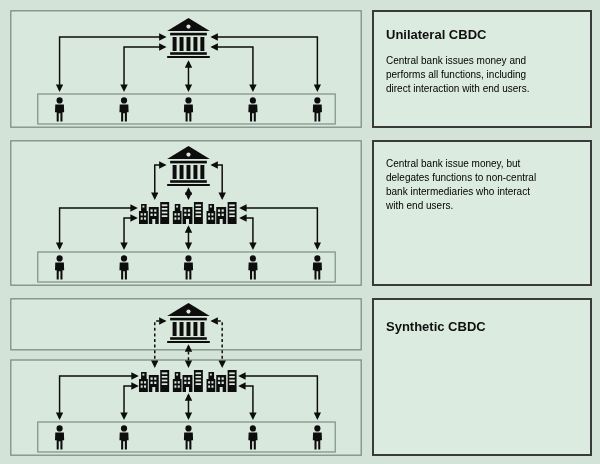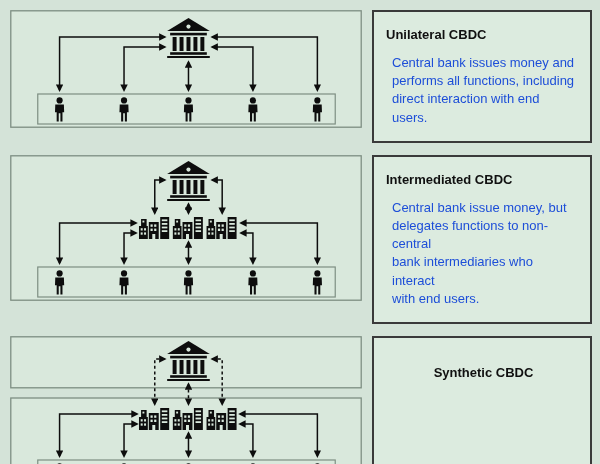--- a/index.html
+++ b/index.html
@@ -11,28 +11,28 @@
     font-family:"Liberation Sans", sans-serif;
   }
   .row{display:flex;gap:10px;}
   .diagram{flex:0 0 352px;}
   .diagram svg{display:block;}
   .textbox{
     flex:1;box-sizing:border-box;
     background:#dcebdf;border:2px solid #3a3a3a;
     padding:15px 9px 8px 12px;
   }
-  .row:nth-child(3) .textbox{padding-top:27px;text-align:center;}
+  .row:nth-child(3) .textbox{padding-top:19px;}
   .panel-title{
     font-size:13px;font-weight:bold;color:#101010;
     margin:0 0 12px 0;
   }
   .panel-desc{
-    font-size:13px;line-height:1.4;color:#1d4ed8;
-    white-space:pre-line;margin:6px;
+    font-size:10px;line-height:1.4;color:#000000;
+    white-space:pre-line;margin:0;
   }
 </style>
 </head>
 <body>
 
 <svg width="0" height="0" style="position:absolute" aria-hidden="true">
   <defs>
     <symbol id="sym-bank" viewBox="0 0 44 40">
       <path d="M22 0 L43.5 13 L0.5 13 Z" fill="#0d0d0d"></path>
       <circle cx="22" cy="8.6" r="2.1" fill="#d9e8dc"></circle>
@@ -132,21 +132,20 @@
         <use href="#sym-buildings" x="164" y="62" width="32" height="22"></use>
         <use href="#sym-buildings" x="198" y="62" width="32" height="22"></use>
         <use href="#sym-person" x="41.5" y="115" width="17" height="25"></use>
         <use href="#sym-person" x="106.5" y="115" width="17" height="25"></use>
         <use href="#sym-person" x="171.5" y="115" width="17" height="25"></use>
         <use href="#sym-person" x="236.5" y="115" width="17" height="25"></use>
         <use href="#sym-person" x="301.5" y="115" width="17" height="25"></use>
       </svg>
     </div>
     <div class="textbox">
-      <p class="panel-title">Intermediated CBDC</p>
       <p class="panel-desc">Central bank issue money, but
 delegates functions to non-central
 bank intermediaries who interact
 with end users.</p>
     </div>
   </div>
 
   <div class="row">
     <div class="diagram">
       <svg width="352" height="158" viewBox="0 0 355 158" preserveAspectRatio="none">

